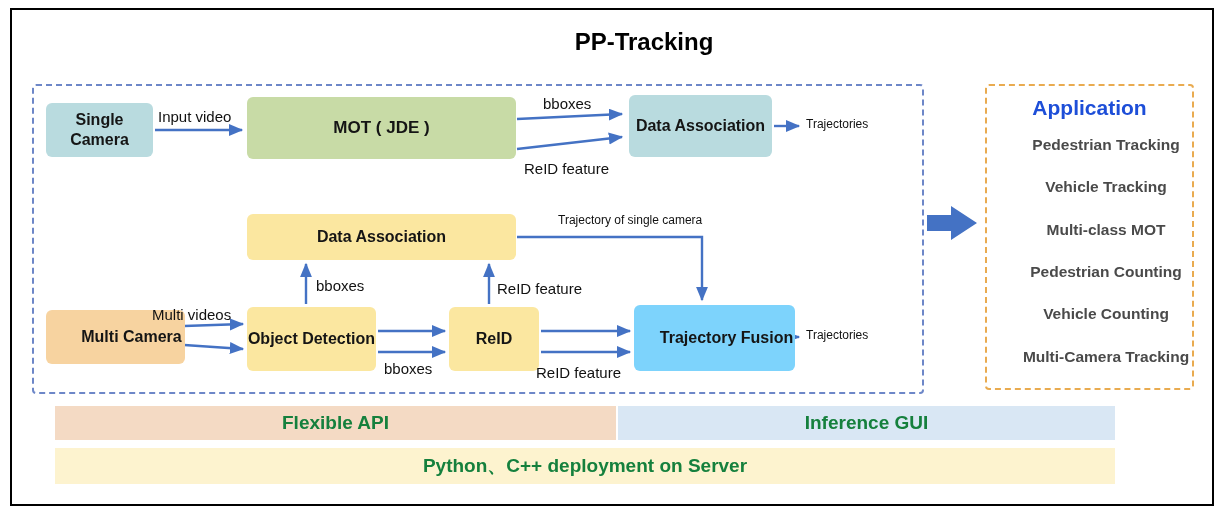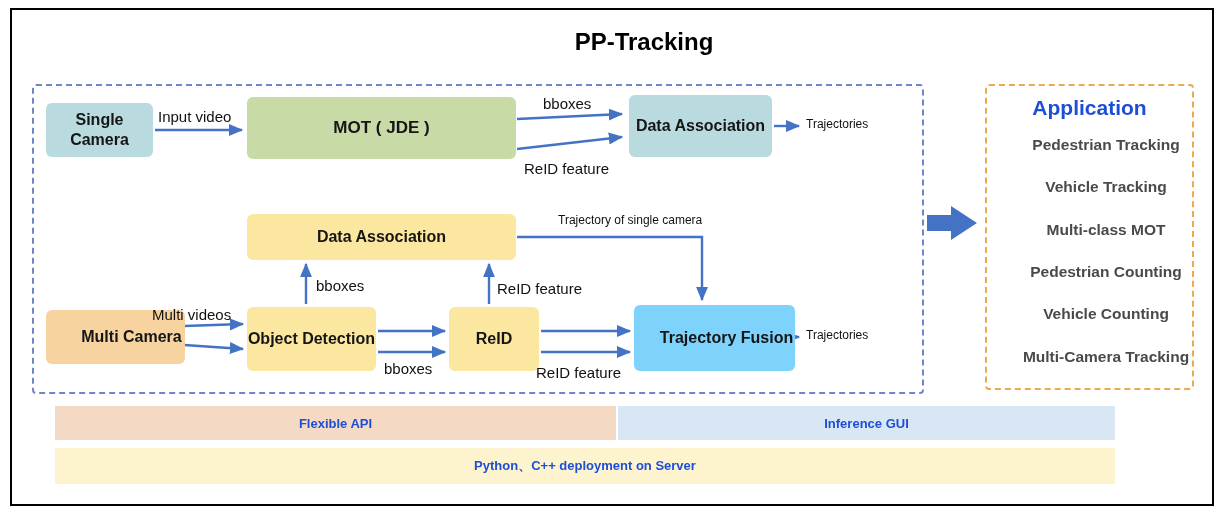--- a/index.html
+++ b/index.html
@@ -22,21 +22,21 @@
   }
   .bg-blue{background:#b9dbdf;}
   .bg-green{background:#c8dba6;}
   .bg-yellow{background:#fbe7a0;}
   .bg-peach{background:#f7d3a0;}
   .bg-orange{background:#7dd3fc;padding-left:24px;}
   .lbl{position:absolute;z-index:4;font-size:15px;color:#111;white-space:nowrap;}
   .lbl-big{font-size:12px;}
   .footer-bar{
     position:absolute;z-index:3;display:flex;align-items:center;justify-content:center;
-    font-size:13px;font-weight:bold;color:#1d4ed8;
+    font-size:19px;font-weight:bold;color:#15803d;
   }
   .bar-api{left:55px;top:406px;width:561px;height:34px;background:#f4dac4;}
   .bar-gui{left:618px;top:406px;width:497px;height:34px;background:#d9e7f4;}
   .bar-deploy{left:55px;top:448px;width:1060px;height:36px;background:#fdf3cf;}
 </style>
 </head>
 <body>
 
 <div class="canvas">
 

